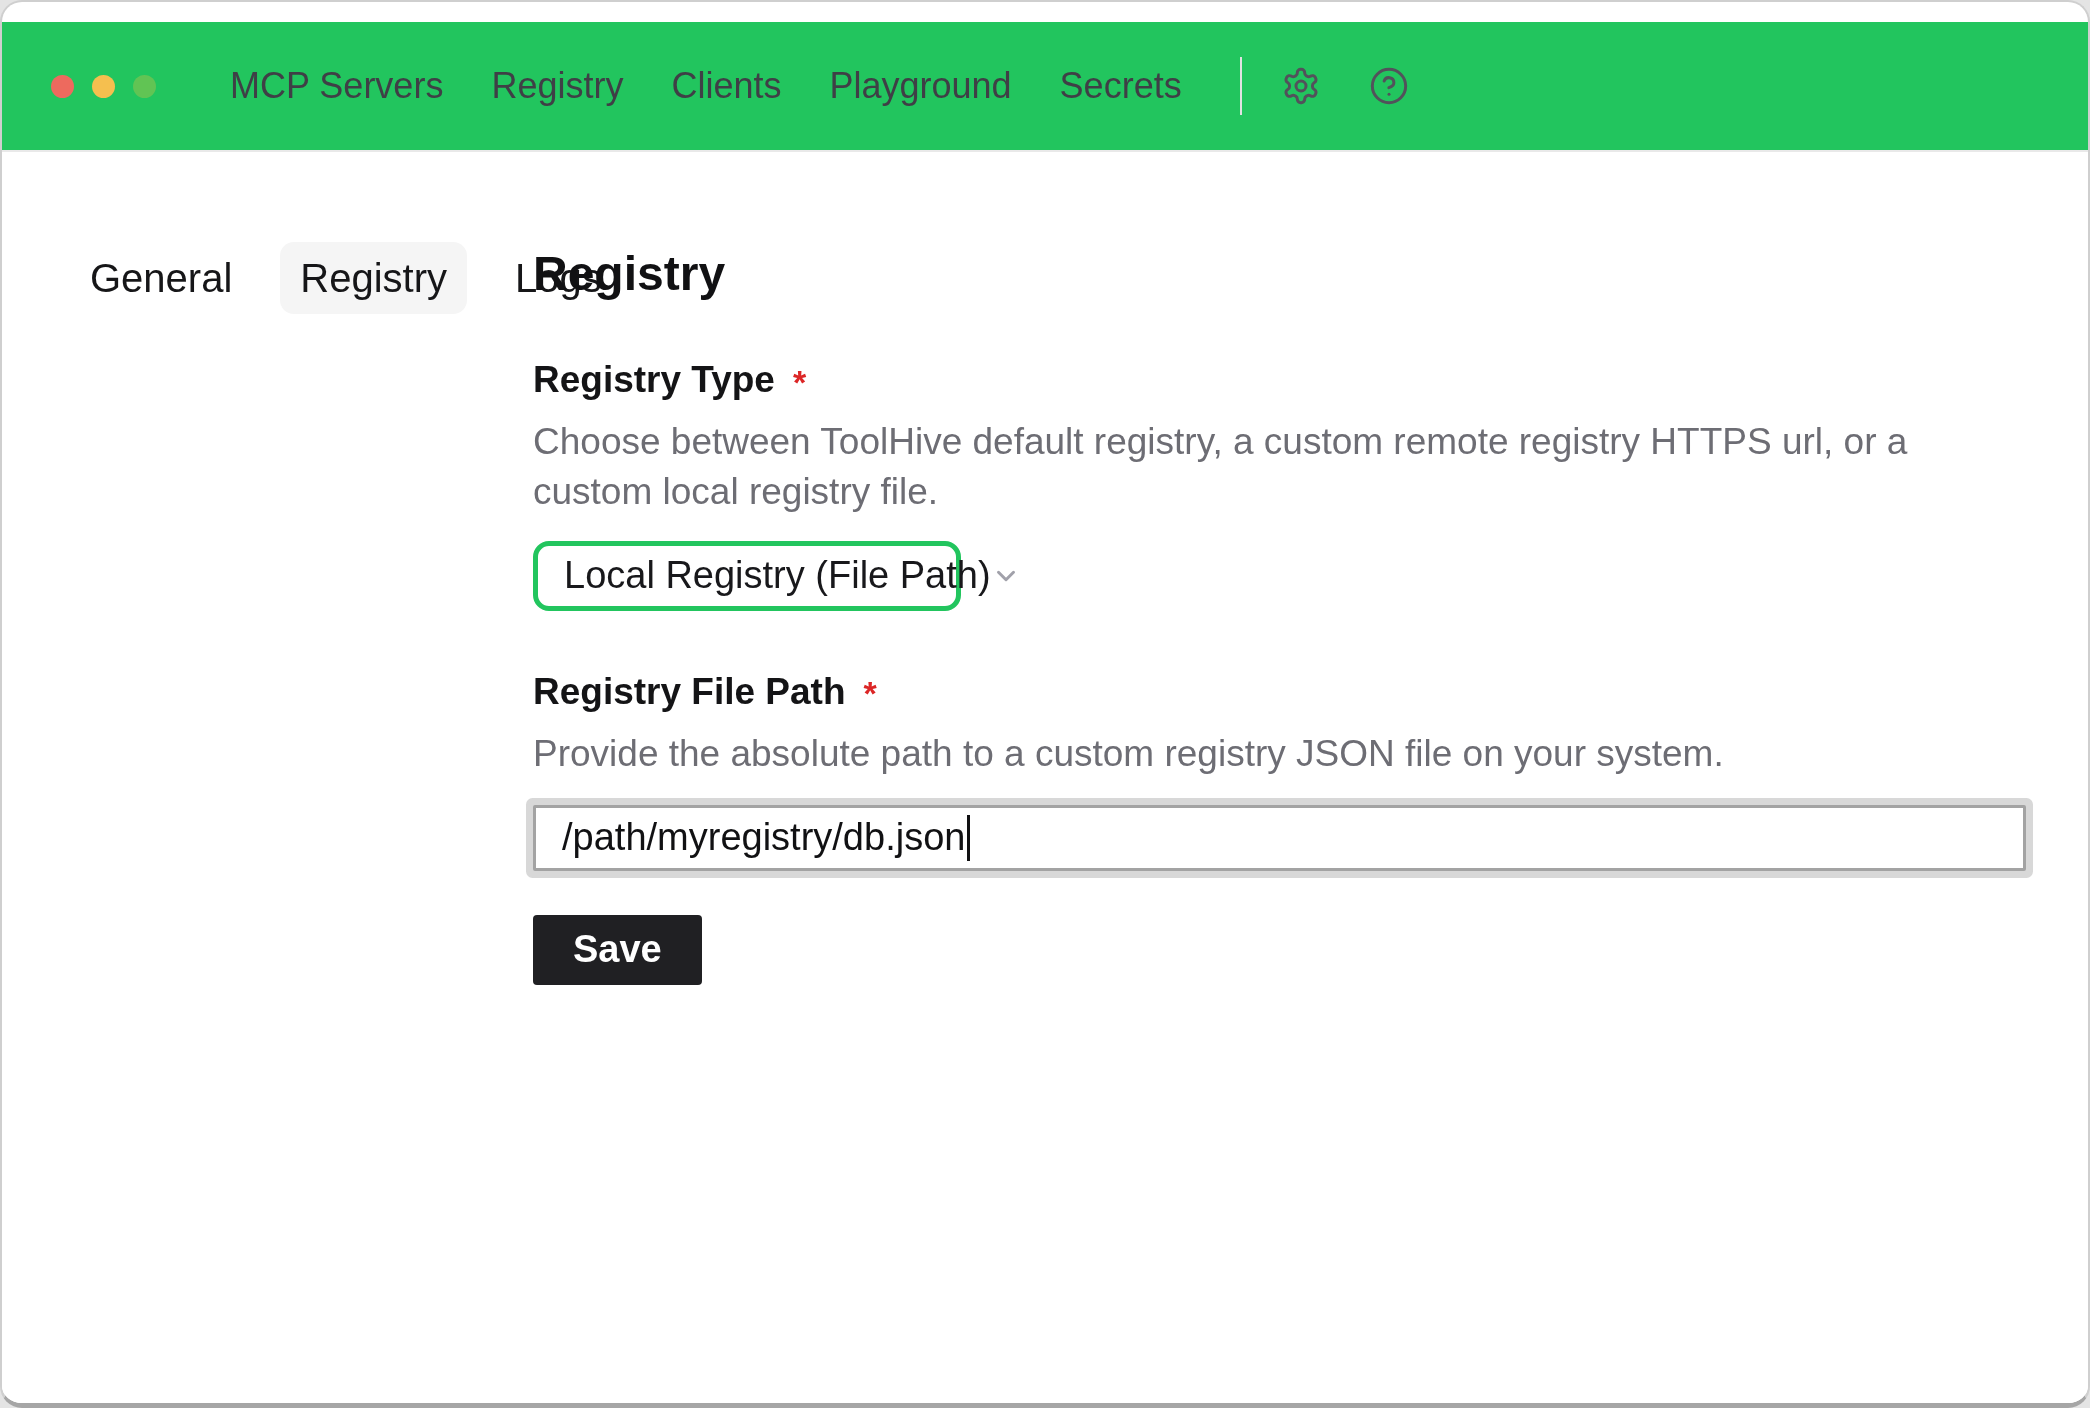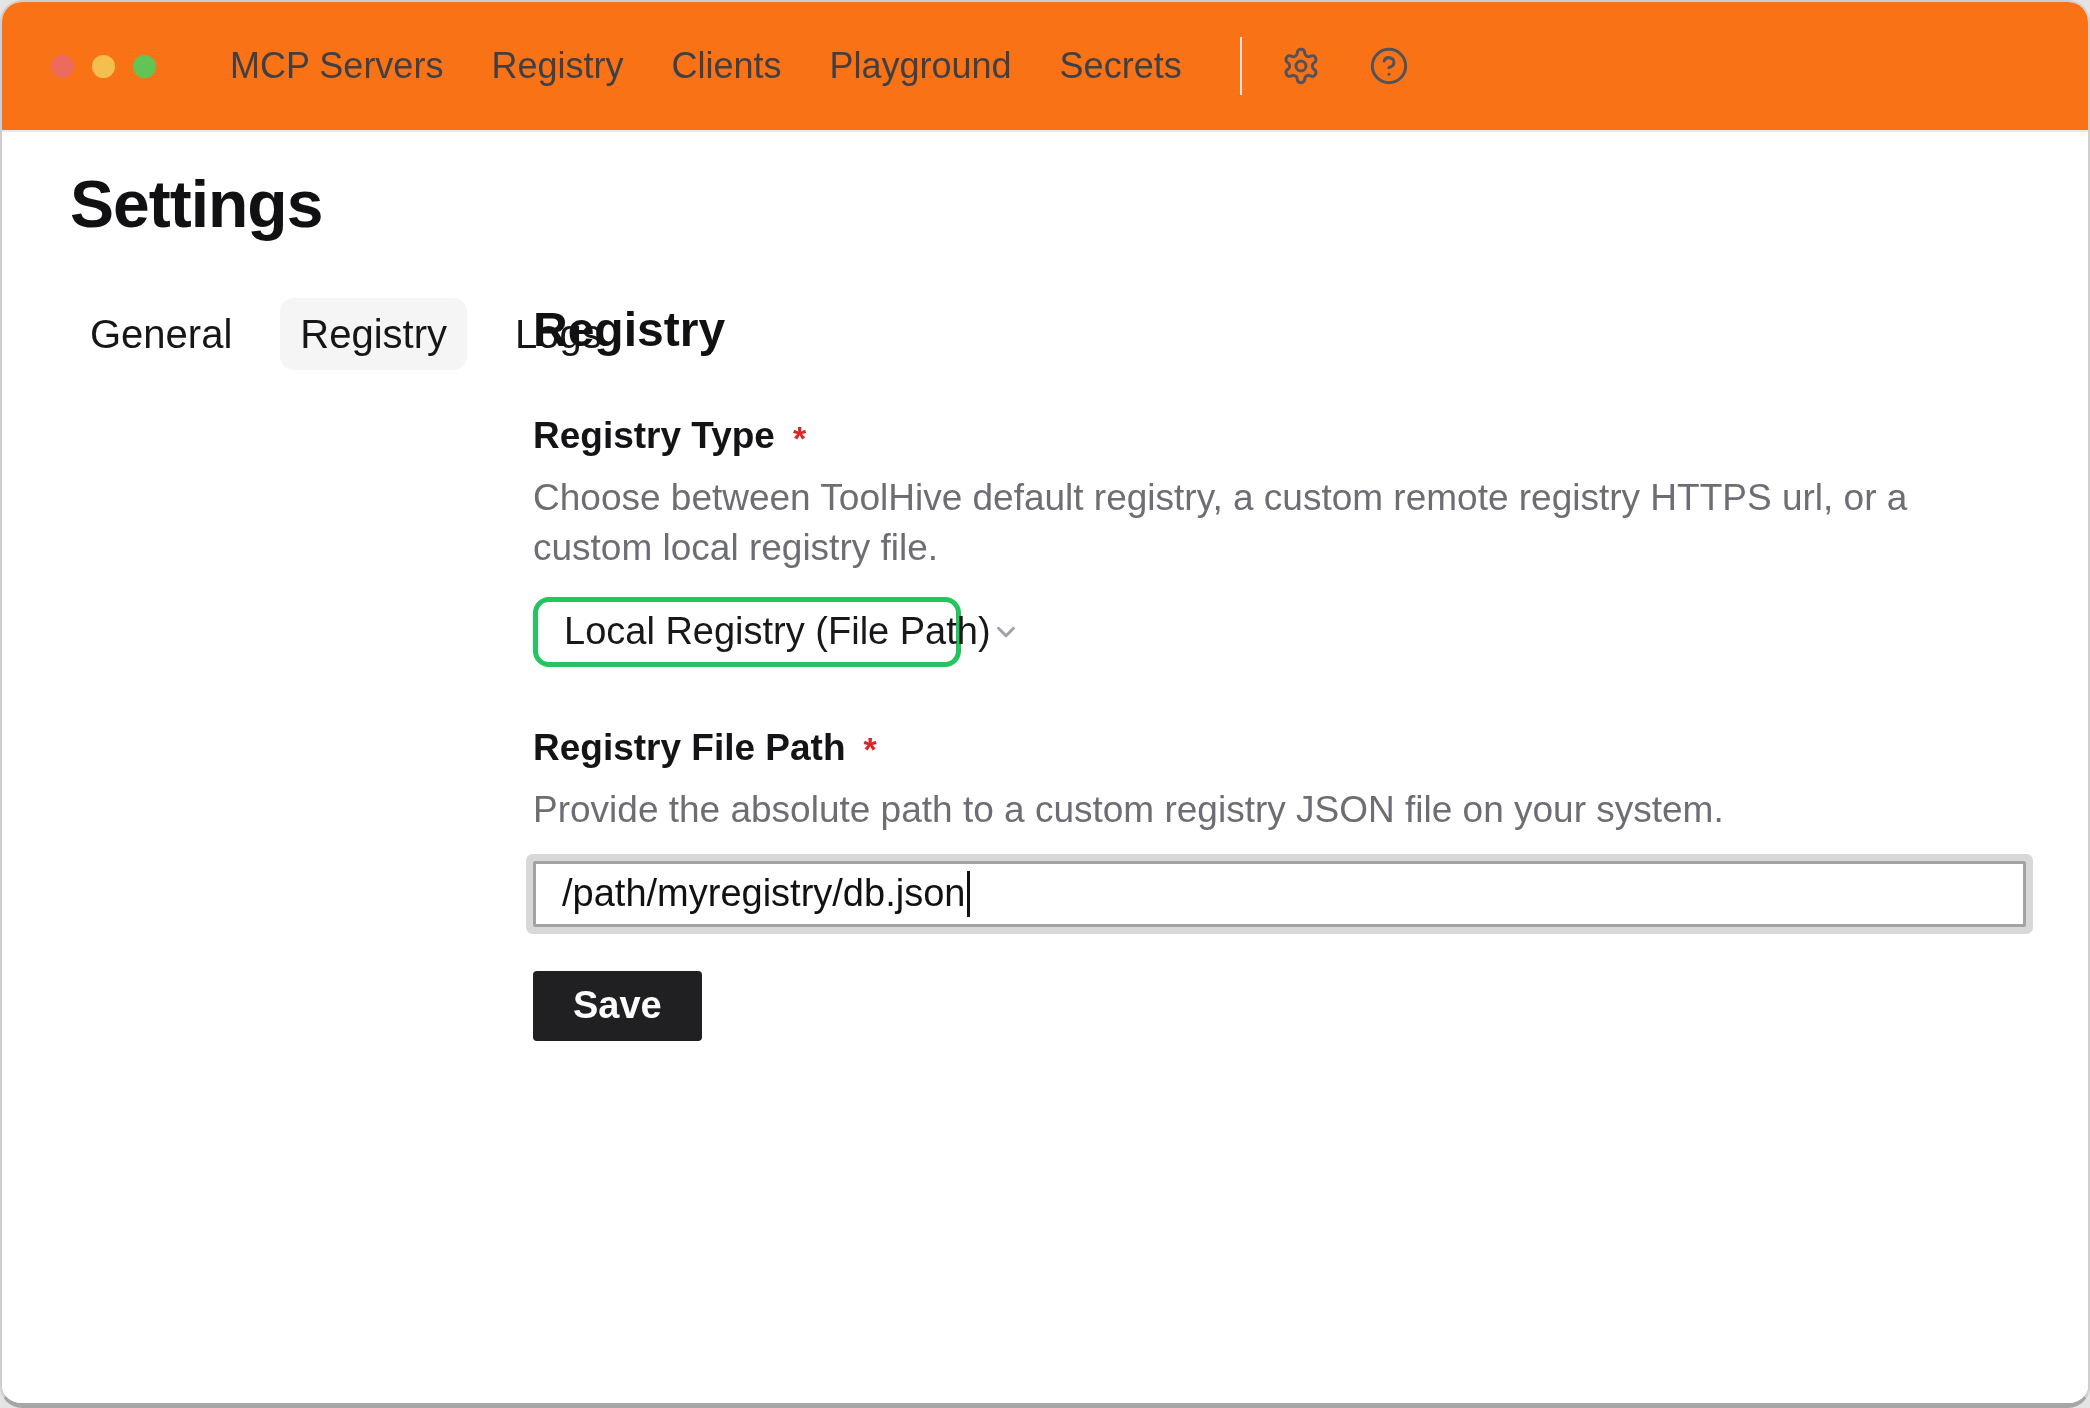--- a/index.html
+++ b/index.html
@@ -18,24 +18,25 @@
     border-bottom: 5px solid #a6a6a6;
     border-radius: 22px;
     overflow: hidden;
     display: flex;
     flex-direction: column;
   }
   
   .topbar {
     height: 130px;
     flex: 0 0 130px;
-    background: #f97316;
+    background: #22c55e;
     border-bottom: 2px solid #e9e9e9;
     display: flex;
     align-items: center;
+    margin-top: 20px;
   }
   .traffic-lights {
     display: flex;
     gap: 18px;
     margin-left: 49px;
   }
   .traffic-light {
     width: 23px; height: 23px;
     border-radius: 50%;
   }
@@ -241,21 +242,20 @@
         <svg viewBox="0 0 24 24" fill="none" stroke="currentColor" stroke-width="1.8" stroke-linecap="round" stroke-linejoin="round">
           <circle cx="12" cy="12" r="10"></circle>
           <path d="M9.09 9a3 3 0 0 1 5.83 1c0 2-3 3-3 3"></path>
           <path d="M12 17h.01"></path>
         </svg>
       </div>
     </div>
   </div>
 
   <div class="content">
-    <h1 class="page-title">Settings</h1>
 
     <div class="settings-layout">
 
       <div class="settings-sidebar">
         <div class="settings-sidebar-item">General</div>
         <div class="settings-sidebar-item active">Registry</div>
         <div class="settings-sidebar-item">Logs</div>
       </div>
 
       <div class="settings-main">

